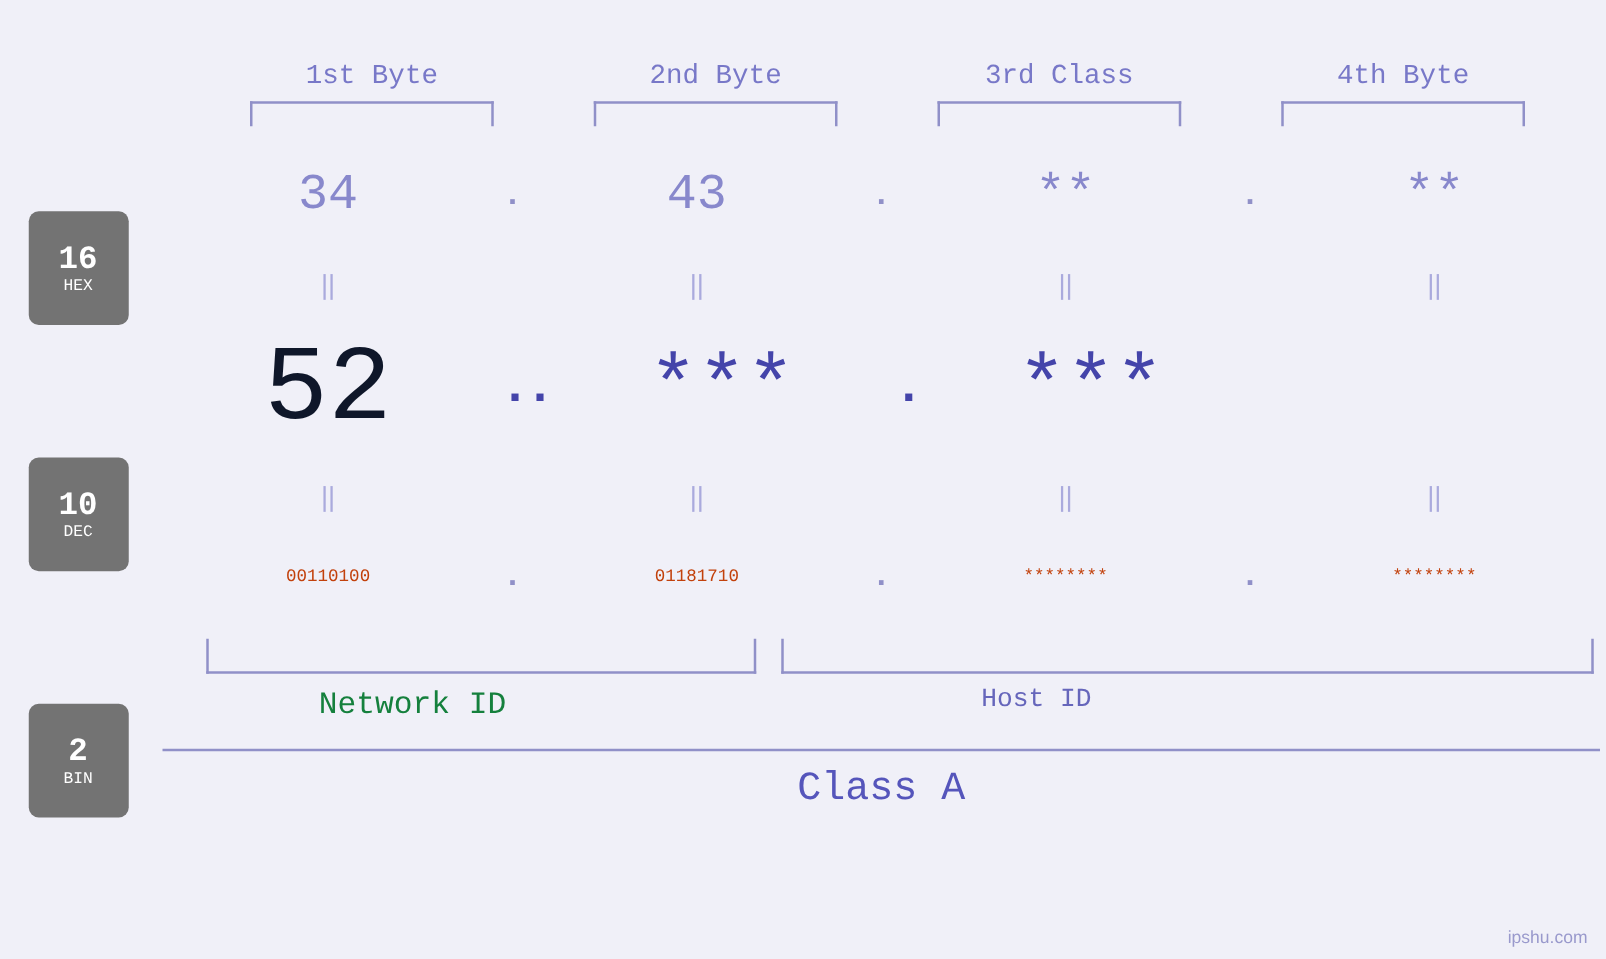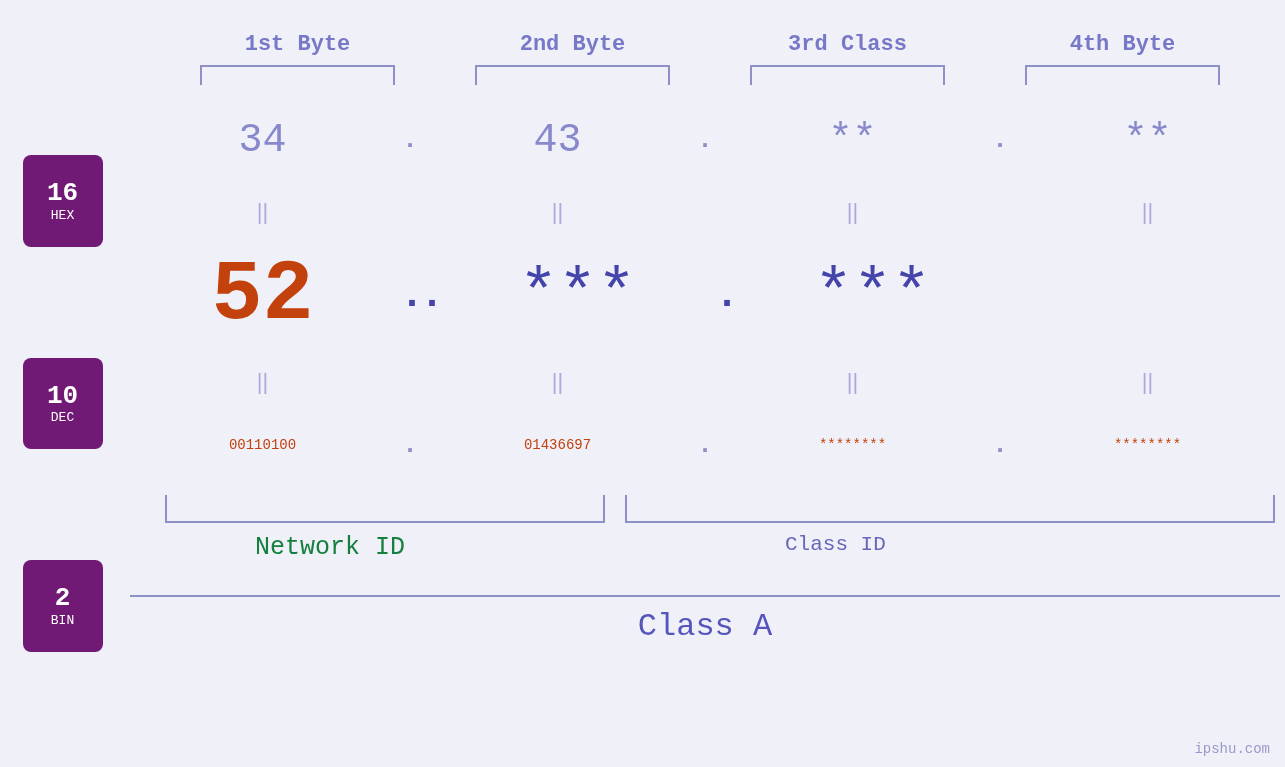--- a/index.html
+++ b/index.html
@@ -20,23 +20,22 @@
       position: relative;
       display: flex;
       flex-direction: column;
       padding: 0;
     }
 
     
     .header-row {
       display: flex;
       margin-left: 160px;
-      padding-top: 32px;
+      padding-top: 48px;
       gap: 0;
-      font-weight: bold;
     }
 
     .byte-label {
       color: #7878c8;
       font-size: 22px;
       font-family: 'Courier New', Courier, monospace;
       text-align: center;
       width: 275px;
     }
 
@@ -67,21 +66,21 @@
       display: flex;
       flex-direction: column;
       justify-content: space-around;
       padding: 10px 20px 60px 20px;
       gap: 0;
       width: 145px;
       align-items: center;
     }
 
     .base-badge {
-      background: #701a75;
+      background: #737373;
       color: white;
       border-radius: 8px;
       padding: 24px 12px;
       text-align: center;
       width: 80px;
     }
 
     .base-number {
       font-size: 26px;
       font-weight: bold;
@@ -126,23 +125,23 @@
 
     
     .hex-value {
       color: #8888cc;
       font-size: 40px;
       font-family: 'Courier New', Courier, monospace;
     }
 
     
     .dec-value {
-      color: #c2410c;
+      color: #0f172a;
       font-size: 85px;
-      font-weight: bold;
+      font-weight: normal;
       font-family: 'Courier New', Courier, monospace;
     }
 
     .dec-masked {
       color: #4444aa;
       font-size: 65px;
       font-family: 'Courier New', Courier, monospace;
     }
 
     
@@ -171,21 +170,21 @@
       width: 20px;
     }
 
     
     .watermark {
       position: absolute;
       bottom: 10px;
       right: 15px;
       color: #9999cc;
       font-size: 14px;
-      font-family: Liberation Mono, monospace;
+      font-family: Liberation Sans, sans-serif;
     }
 
     .full-row-cell {
       width: 275px;
       text-align: center;
     }
 
     .dot-sep {
       width: 20px;
       text-align: center;
@@ -319,21 +318,21 @@
       </div>
 
       <div class="value-row" style="height:90px;">
         <div class="full-row-cell">
           <span class="bin-value">00110100</span>
         </div>
         <div class="dot-sep">
           <span class="dot-small">.</span>
         </div>
         <div class="full-row-cell">
-          <span class="bin-value">01436697</span>
+          <span class="bin-value">01181710</span>
         </div>
         <div class="dot-sep">
           <span class="dot-small">.</span>
         </div>
         <div class="full-row-cell">
           <span class="bin-value">********</span>
         </div>
         <div class="dot-sep">
           <span class="dot-small">.</span>
         </div>
@@ -373,30 +372,30 @@
           font-family: 'Courier New', Courier, monospace;
         ">Network ID</div>
 
         <div style="
           position:absolute;
           left: 660px;
           top: 38px;
           color: #6666bb;
           font-size: 21px;
           font-family: 'Courier New', Courier, monospace;
-        ">Class ID</div>
+        ">Host ID</div>
       </div>
 
       <div style="
         display:flex;
         align-items:center;
         justify-content:center;
         height:60px;
         border-top: 2px solid #9090c8;
-        margin: 15px 5px 0 5px;
+        margin: 3px 5px 0 5px;
       ">
         <span style="
           color: #5555bb;
           font-size: 32px;
           font-family: 'Courier New', Courier, monospace;
         ">Class A</span>
       </div>
 
     </div>
   </div>

